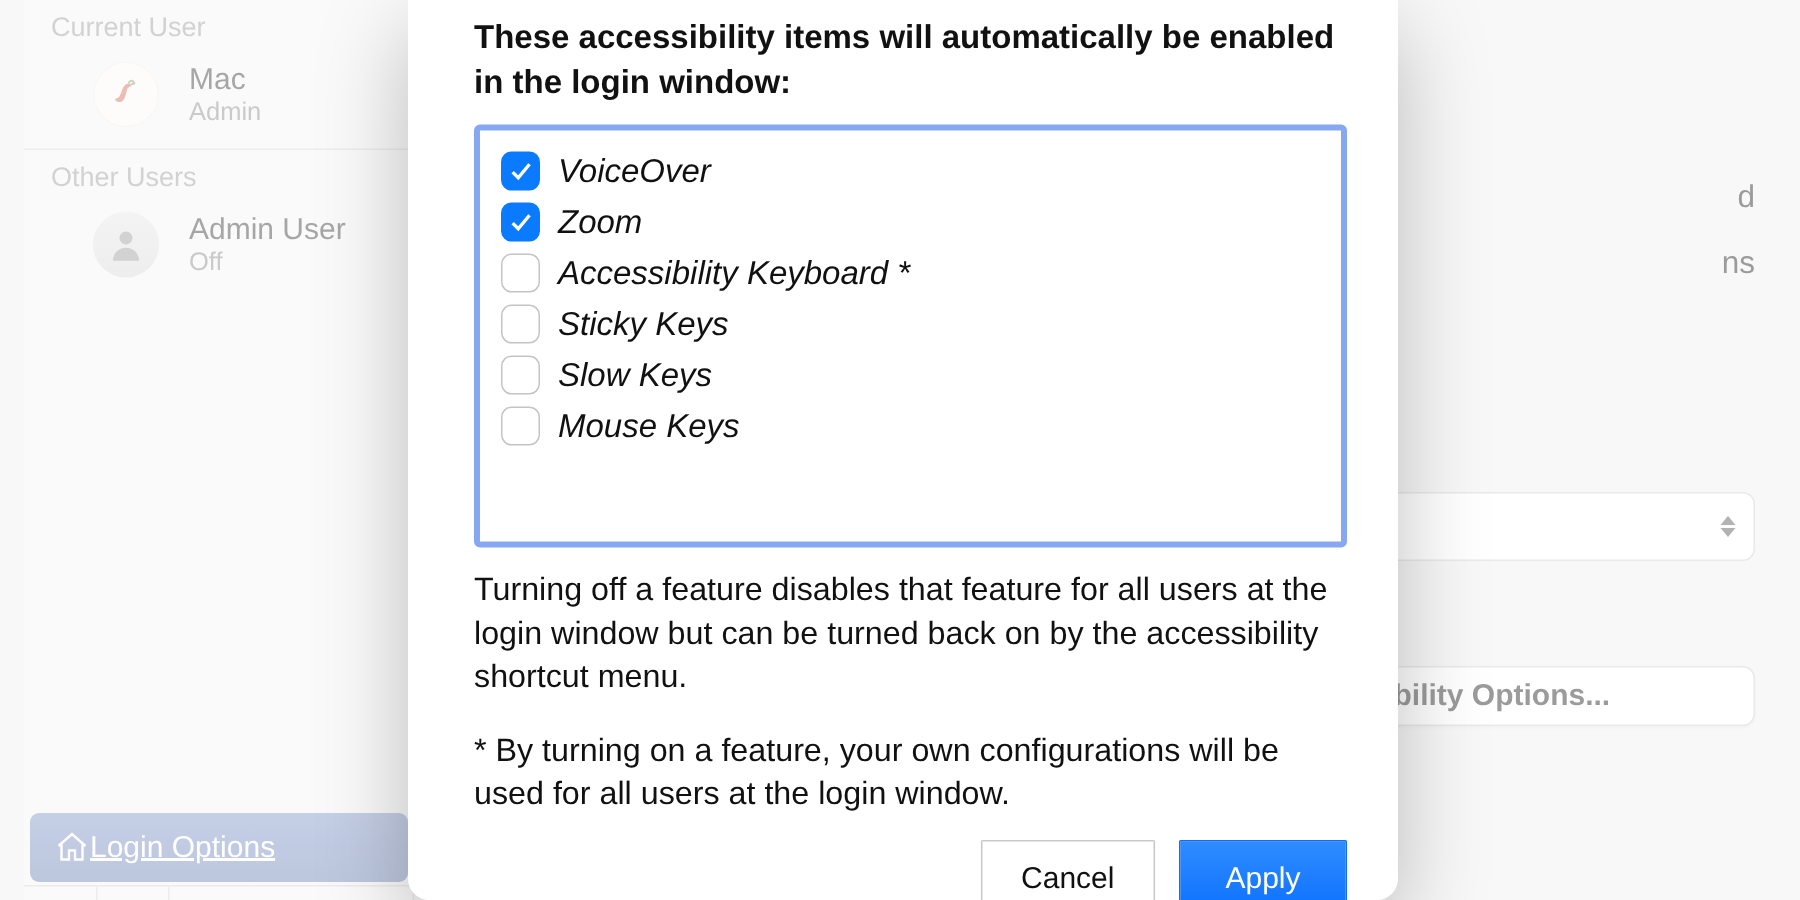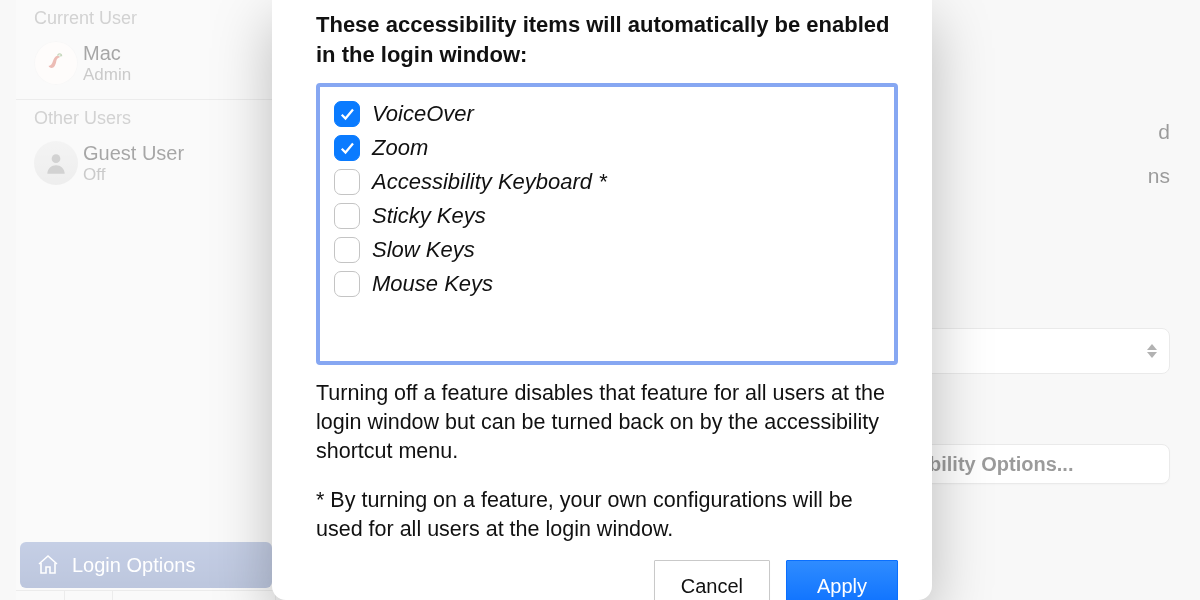--- a/index.html
+++ b/index.html
@@ -6,30 +6,30 @@
   html, body { width: 1200px; height: 600px; overflow: hidden; font-family: -apple-system, "Helvetica Neue", Arial, sans-serif; }
   body { background: #f0f0f0; position: relative; }
 
   
   .backdrop { position:absolute; inset:0; filter: grayscale(0.05); }
   .dimmer { position:absolute; inset:0; background: rgba(255,255,255,0.55); pointer-events:none; }
 
   
   .sidebar { position:absolute; left:16px; top:0; width:260px; height:100%; background:#f3f3f3; border-right:1px solid #d6d6d6; }
   .section-label { color:#9b9b9b; font-size:18px; font-weight:500; padding:8px 18px 6px; }
-  .user-row { display:flex; align-items:center; gap:5px; padding:6px 18px 14px; }
+  .user-row { display:flex; align-items:center; gap:20px; padding:6px 18px 14px;margin-left:28px; }
   .avatar { width:44px; height:44px; border-radius:50%; background:linear-gradient(#e6e6e6,#d8d8d8); display:flex; align-items:center; justify-content:center; }
   .avatar-chili { width:44px; height:44px; border-radius:50%; background:#fdf9f7; display:flex; align-items:center; justify-content:center; box-shadow: inset 0 0 0 1px #eee; }
   .avatar-chili svg { width:22px; height:22px; }
   .avatar svg { width:26px; height:26px; fill:#9b9b9b; }
   .user-name { font-size:20px; color:#3b3b3b; }
   .user-sub { font-size:17px; color:#8a8a8a; }
   .divider { height:1px; background:#d6d6d6; margin:0; }
 
-  .login-options { position:absolute; left:0; bottom:12px; width:252px; height:46px; margin:0 4px; background:linear-gradient(#7e94c9,#6b82b8); border-radius:6px; display:flex; align-items:center; gap:12px; padding:0 16px; color:#fff; font-size:20px; }
+  .login-options { position:absolute; left:0; bottom:12px; width:252px; height:46px; margin:0 4px; background:linear-gradient(#7e94c9,#6b82b8); border-radius:6px; display:flex; align-items:center; padding:0 16px; color:#fff; font-size:20px;text-decoration:underline; }
   .login-options svg { width:24px; height:24px; stroke:#fff; fill:none; stroke-width:1.6; }
 
   .bottom-tick { position:absolute; left:0; bottom:0; width:260px; height:10px; border-top:1px solid #d6d6d6; }
   .bottom-tick::before { content:""; position:absolute; left:48px; top:0; width:1px; height:10px; background:#d6d6d6; }
   .bottom-tick::after { content:""; position:absolute; left:96px; top:0; width:1px; height:10px; background:#d6d6d6; }
 
   
   .bg-right { position:absolute; right:30px; top:120px; width:260px; }
   .bg-select { height:46px; background:#fff; border:1px solid #d0d0d0; border-radius:8px; display:flex; align-items:center; justify-content:flex-end; padding:0 12px; color:#333; font-size:19px; margin-bottom:26px; }
   .bg-select .chev { margin-left:14px; display:flex; flex-direction:column; gap:2px; }
@@ -76,21 +76,21 @@
     <div class="divider"></div>
     <div class="section-label">Other Users</div>
     <div class="user-row">
       <div class="avatar">
         <svg viewBox="0 0 24 24">
             <circle cx="12" cy="8" r="4"></circle>
             <path d="M4 22c0-5 4-8 8-8s8 3 8 8z"></path>
           </svg>
       </div>
       <div>
-        <div class="user-name">Guest User</div>
+        <div class="user-name">Admin User</div>
         <div class="user-sub">Off</div>
       </div>
     </div>
 
     <div class="login-options">
       <svg viewBox="0 0 24 24">
           <path d="M3 11l9-8 9 8"></path>
           <path d="M5 10v10h5v-6h4v6h5V10"></path>
         </svg>
       <span>Login Options</span>

